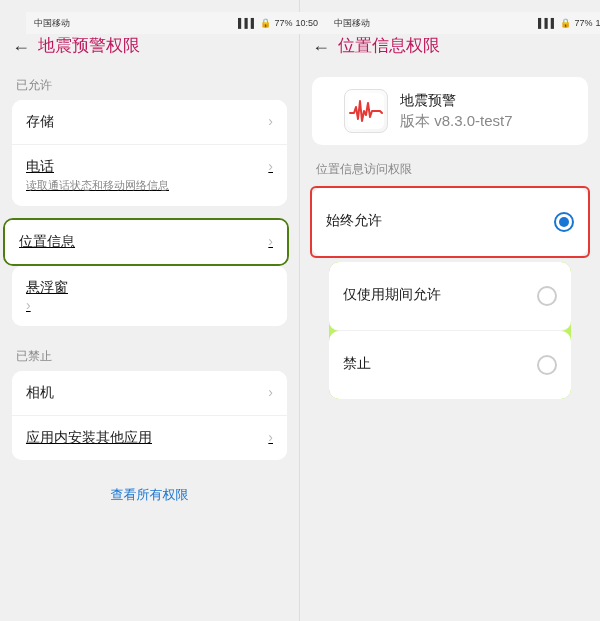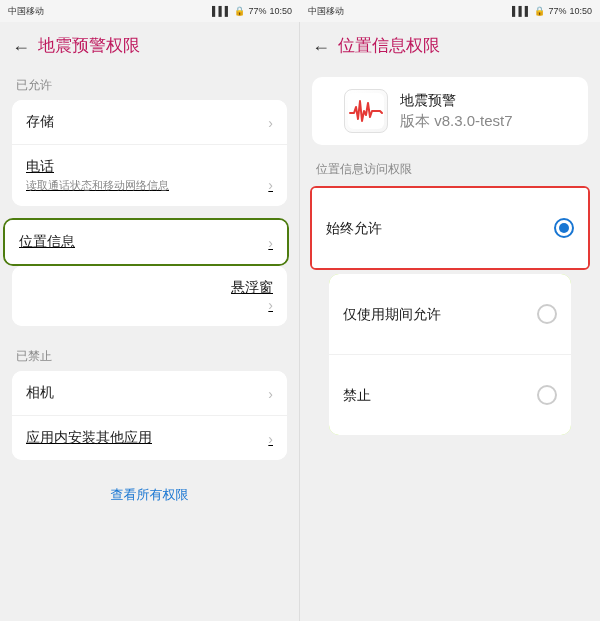--- a/index.html
+++ b/index.html
@@ -9,31 +9,32 @@
       font-family: "PingFang SC", "Microsoft YaHei", sans-serif;
       background: #e8e8e8;
       display: flex;
       flex-direction: row;
       overflow: hidden;
     }
 
     
     .status-bar {
       position: absolute;
-      top: 0;
+      top: 12px;
       width: 300px;
       height: 22px;
       background: #f5f5f5;
       display: flex;
       align-items: center;
       justify-content: space-between;
       padding: 0 8px;
       font-size: 10px;
       color: #333;
       z-index: 10;
+      margin-left: 26px;
     }
     .status-bar.right-bar {
       left: 300px;
     }
     .status-bar.left-bar {
       left: 0;
     }
     .status-icons {
       display: flex;
       align-items: center;
@@ -89,21 +90,21 @@
     
     .settings-list {
       background: #fff;
       border-radius: 10px;
       margin: 0 12px 12px 12px;
       overflow: hidden;
     }
 
     .settings-item {
       display: flex;
-      align-items: flex-end;
+      align-items: flex-start;
       justify-content: space-between;
       padding: 13px 14px;
       border-bottom: 1px solid #f0f0f0;
       background: #fff;
       position: relative;
     }
     .settings-item:last-child {
       border-bottom: none;
       text-decoration: underline;
     }
@@ -197,25 +198,26 @@
     
     .radio-list {
       background: #bef264;
       border-radius: 10px;
       margin: 0 29px;
       overflow: hidden;
     }
 
     .radio-item {
       display: flex;
-      align-items: flex-end;
+      align-items: flex-start;
       justify-content: space-between;
-      padding: 30px 14px;
+      padding: 24px 14px;
       border-bottom: 1px solid #f0f0f0;
       background: #fff;
+      border-radius: 10px;
     }
     .radio-item:last-child {
       border-bottom: none;
     }
 
     .radio-label {
       font-size: 14px;
       color: #1a1a1a;
     }
 

